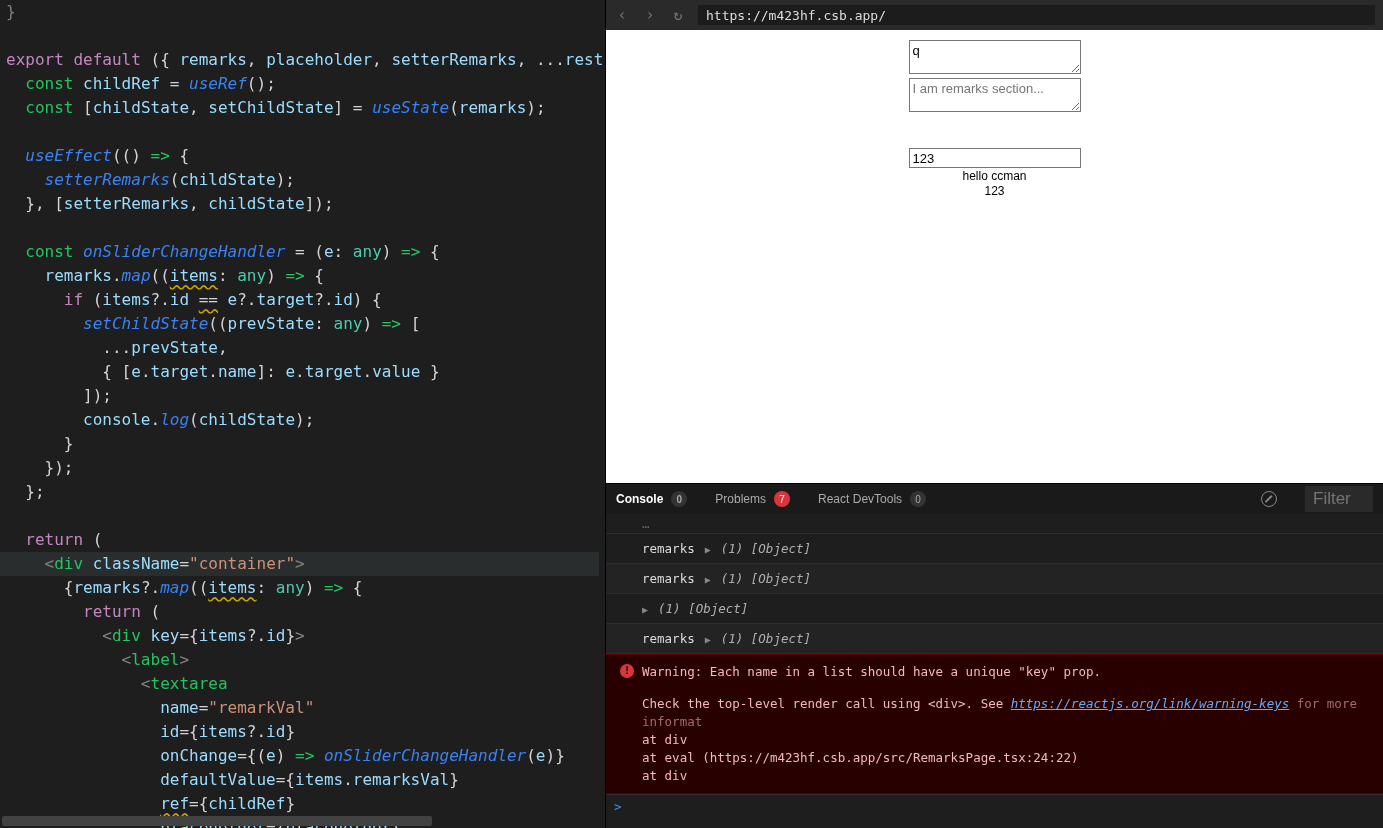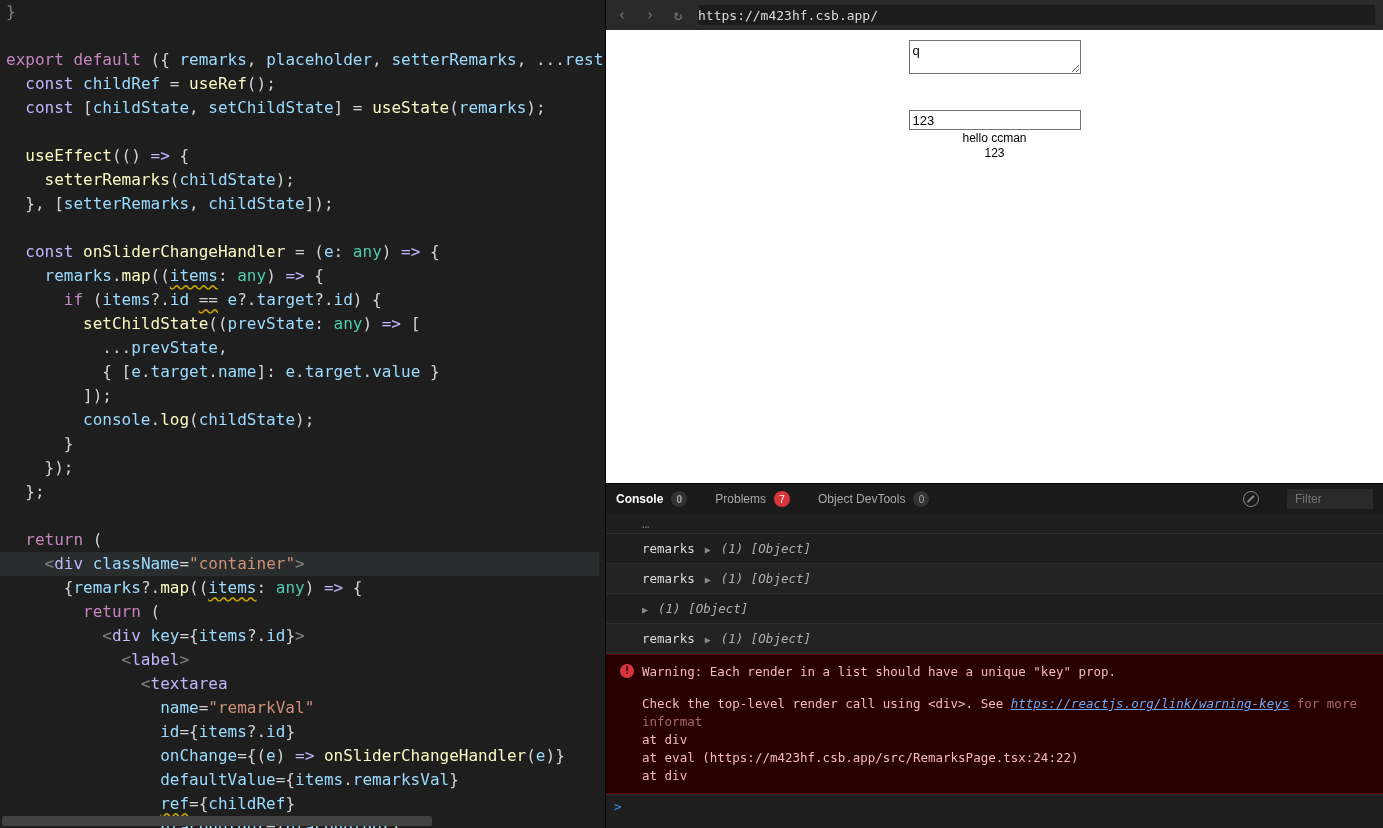--- a/index.html
+++ b/index.html
@@ -47,22 +47,22 @@
     position: absolute;
     left: 2px;
     top: 0;
     width: 430px;
     height: 10px;
     background: #424242;
     border-radius: 2px;
   }
   
   .kw { color: #c586c0; }         
-  .kw2 { color: #c4b5fd; }        
-  .fn { color: #fef9c3; }         
+  .kw2 { color: #22c55e; }        
+  .fn { color: #3b82f6; font-style: italic; }         
   .fn2 { color: #4ec9b0; }        
   .str { color: #ce9178; }        
   .prop { color: #9cdcfe; }
   .punc { color: #d4d4d4; }
   .op { color: #d4d4d4; }
   .jsxattr { color: #9cdcfe; margin-top: 37px; }
   .gray { color: #808080; }
   .squiggle { text-decoration: underline wavy #cca700; text-underline-offset: 3px; }
 
   
@@ -88,21 +88,21 @@
     text-align: center;
     color: #777;
     cursor: pointer;
     font-size: 15px;
   }
   .url-field {
     flex: 1;
     background: #1c1c1c;
     color: #ddd;
     border: none;
-    padding: 4px 0;
+    padding: 4px 8px;
     font-family: inherit;
     font-size: 13px;
     height: 20px;
   }
   
   .preview {
     background: #fff;
     flex: 0 0 453px;
     color: #000;
     font-family: Arial, sans-serif;
@@ -182,22 +182,22 @@
     width: 9px; height: 1.5px;
     background: #888;
     transform: rotate(-45deg);
   }
   .filter-box {
     background: #2a2a2a;
     color: #888;
     border: none;
     padding: 3px 8px;
     font-family: Arial, sans-serif;
-    font-size: 12px;
-    width: 86px;
+    font-size: 17px;
+    width: 68px;
   }
 
   .console-body {
     flex: 1;
     overflow: hidden;
     font-family: "Menlo","Consolas", monospace;
     font-size: 12.5px;
   }
   .console-row {
     padding: 7px 8px 7px 36px;
@@ -256,38 +256,39 @@
 
   <div class="browser-bar">
     <span class="nav-btn">‹</span>
     <span class="nav-btn">›</span>
     <span class="nav-btn">↻</span>
     <input class="url-field" value="https://m423hf.csb.app/" style="">
   </div>
 
   <div class="preview">
     <textarea style="">q</textarea>
+    <textarea placeholder="I am remarks section..." style=""></textarea>
     <div class="gap"></div>
     <input type="text" value="123" style="">
     <div class="line">hello ccman</div>
     <div class="line">123</div>
   </div>
 
   <div class="devtools">
     <div class="devtools-tabs">
       <div class="tab active">
           <span>Console</span>
           <span class="badge">0</span>
         </div>
         <div class="tab">
           <span>Problems</span>
           <span class="badge err">7</span>
         </div>
         <div class="tab">
-          <span>Object DevTools</span>
+          <span>React DevTools</span>
           <span class="badge">0</span>
         </div>
       <div class="spacer"></div>
       <span class="clear-btn"></span>
       <input class="filter-box" placeholder="Filter" style="">
     </div>
 
     <div class="console-body">
       <div class="console-row truncated" style="padding-top:2px;padding-bottom:2px">…</div>
       <div id="console-rows">
@@ -307,21 +308,21 @@
           </div>
           <div class="console-row alt">
             <span class="label">remarks</span>
             <span class="arrow">▶</span>
             <span class="obj">(1) [Object]</span>
           </div>
         </div>
 
       <div class="console-error">
         <span class="err-icon">!</span>
-        <div>Warning: Each render in a list should have a unique "key" prop.</div>
+        <div>Warning: Each name in a list should have a unique "key" prop.</div>
         <div style="height:14px"></div>
         <div>
           <span>Check the top-level render call using &lt;div&gt;. See </span><a>https://reactjs.org/link/warning-keys</a><span class="dim"> for more informat</span>
         </div>
         <div id="stack">
             <div>    at div</div>
             <div>    at eval (https://m423hf.csb.app/src/RemarksPage.tsx:24:22)</div>
             <div>    at div</div>
           </div>
       </div>

